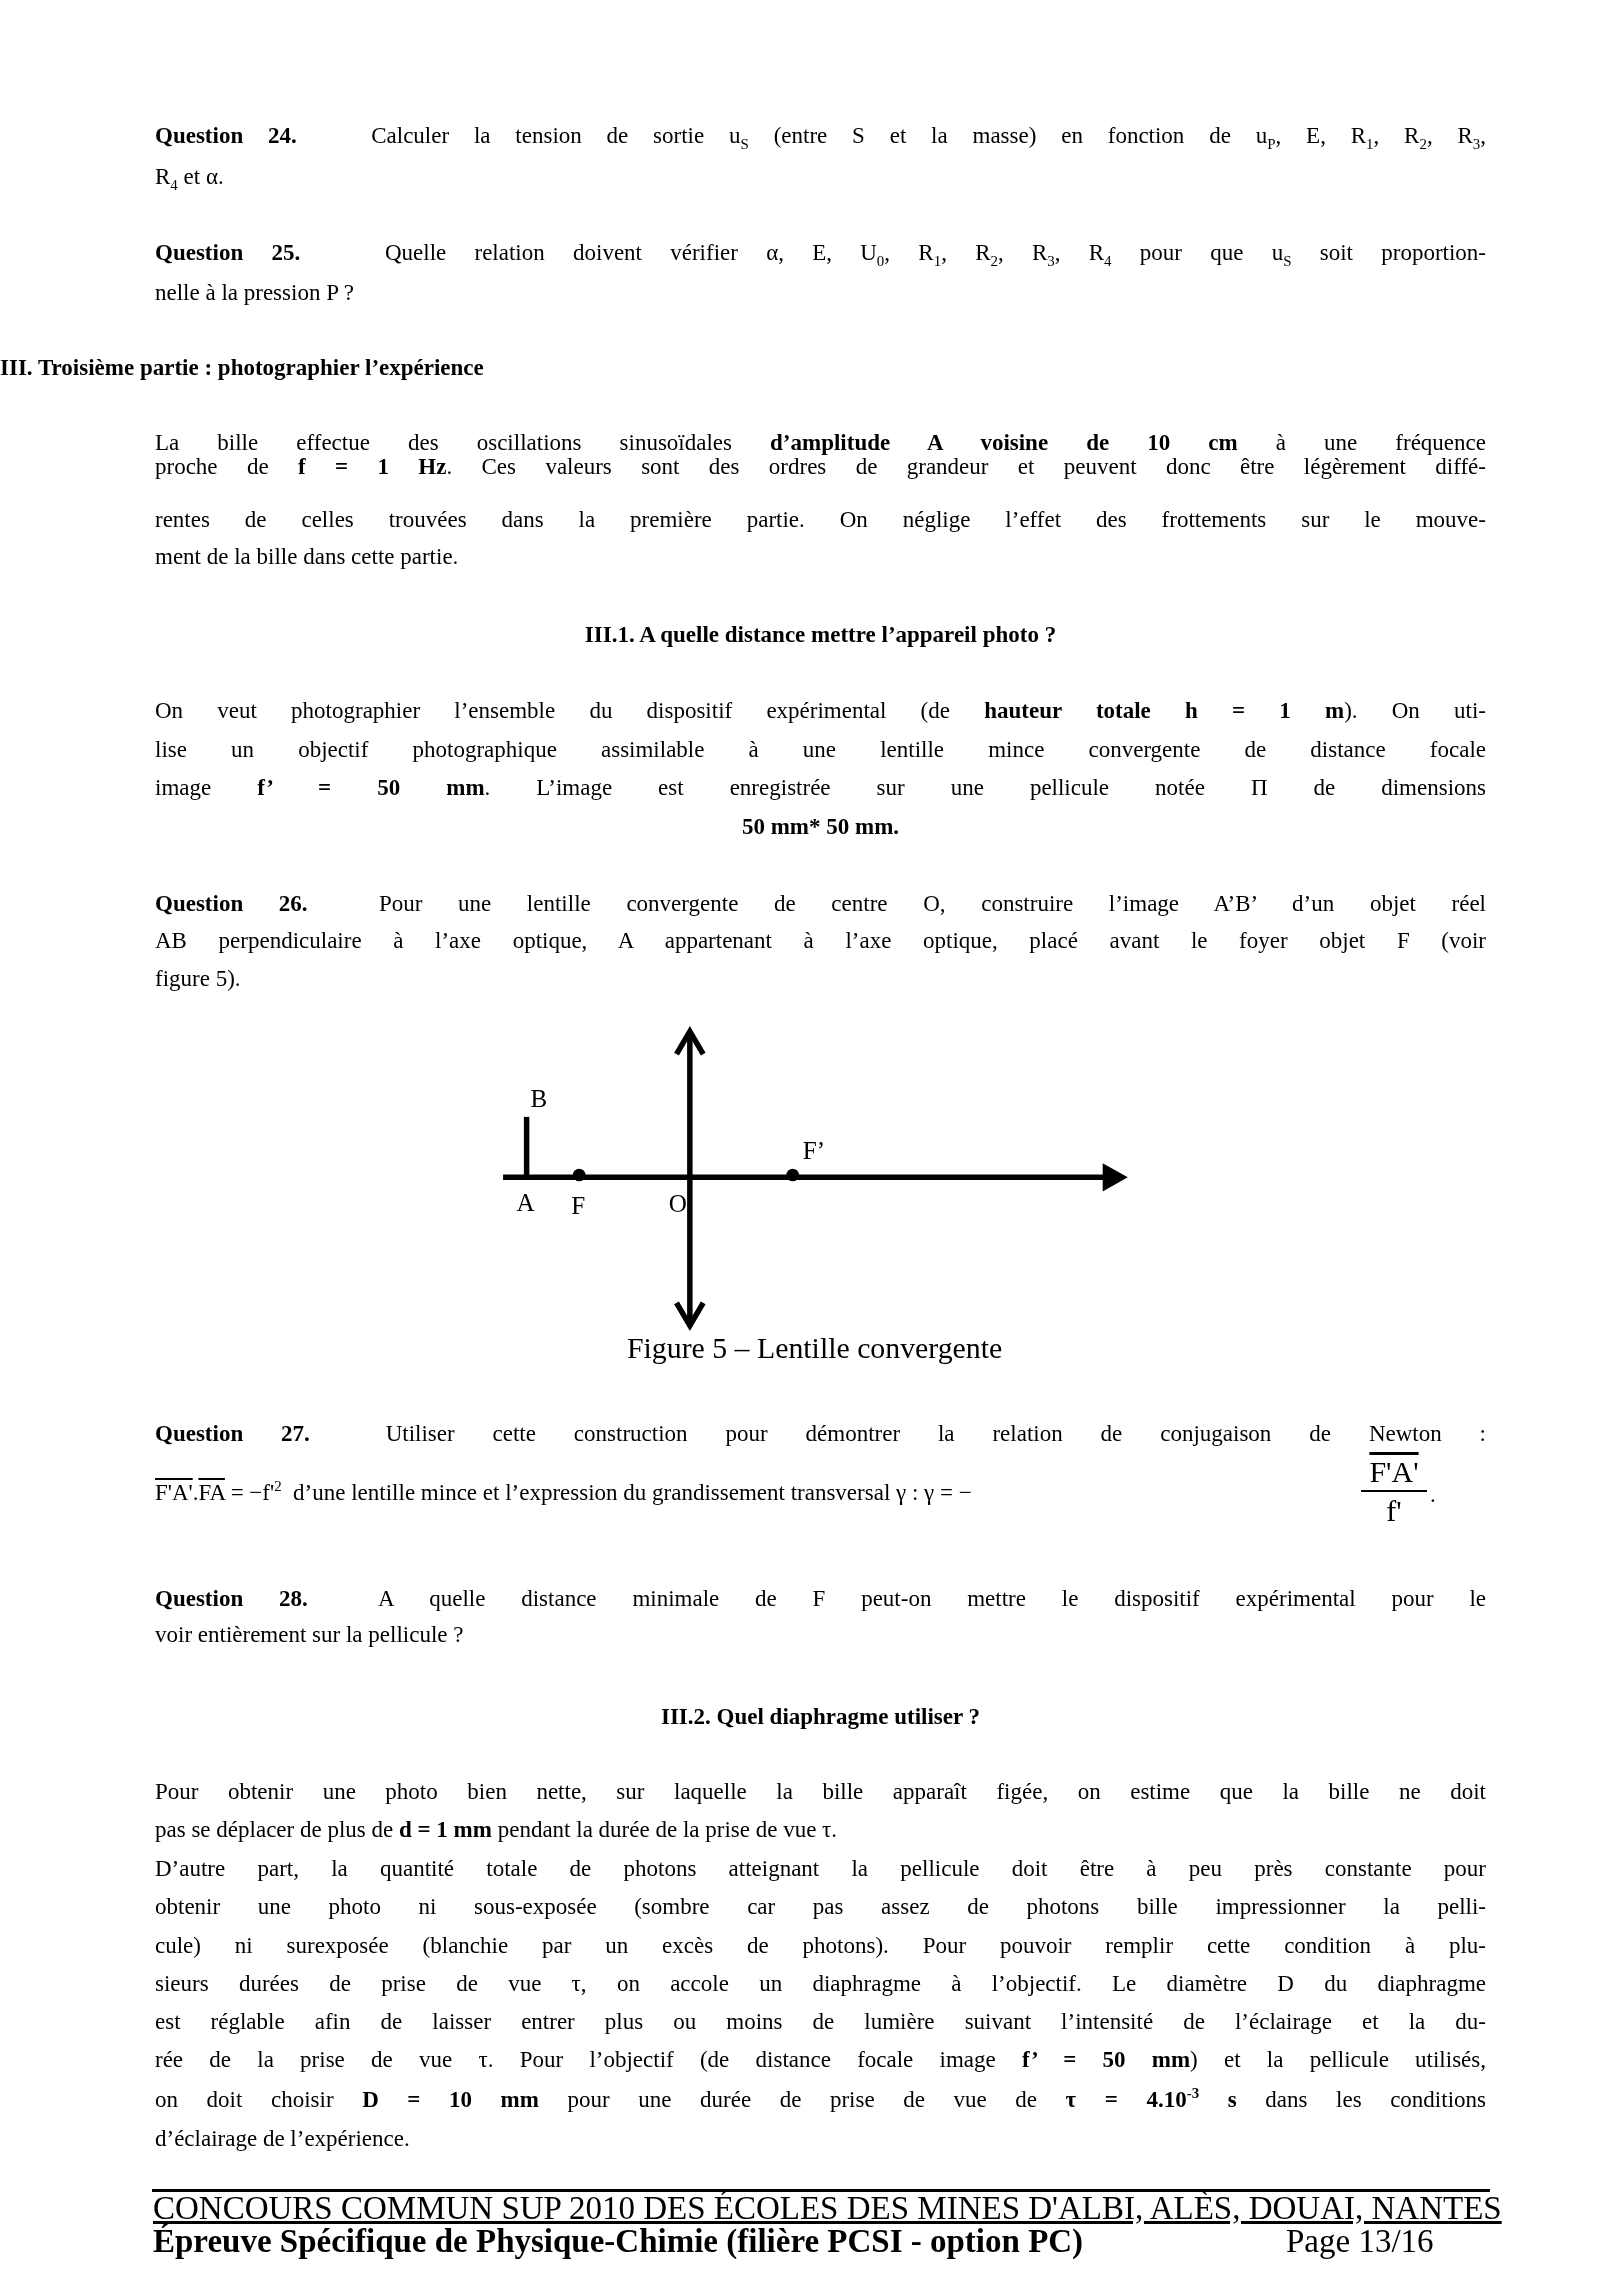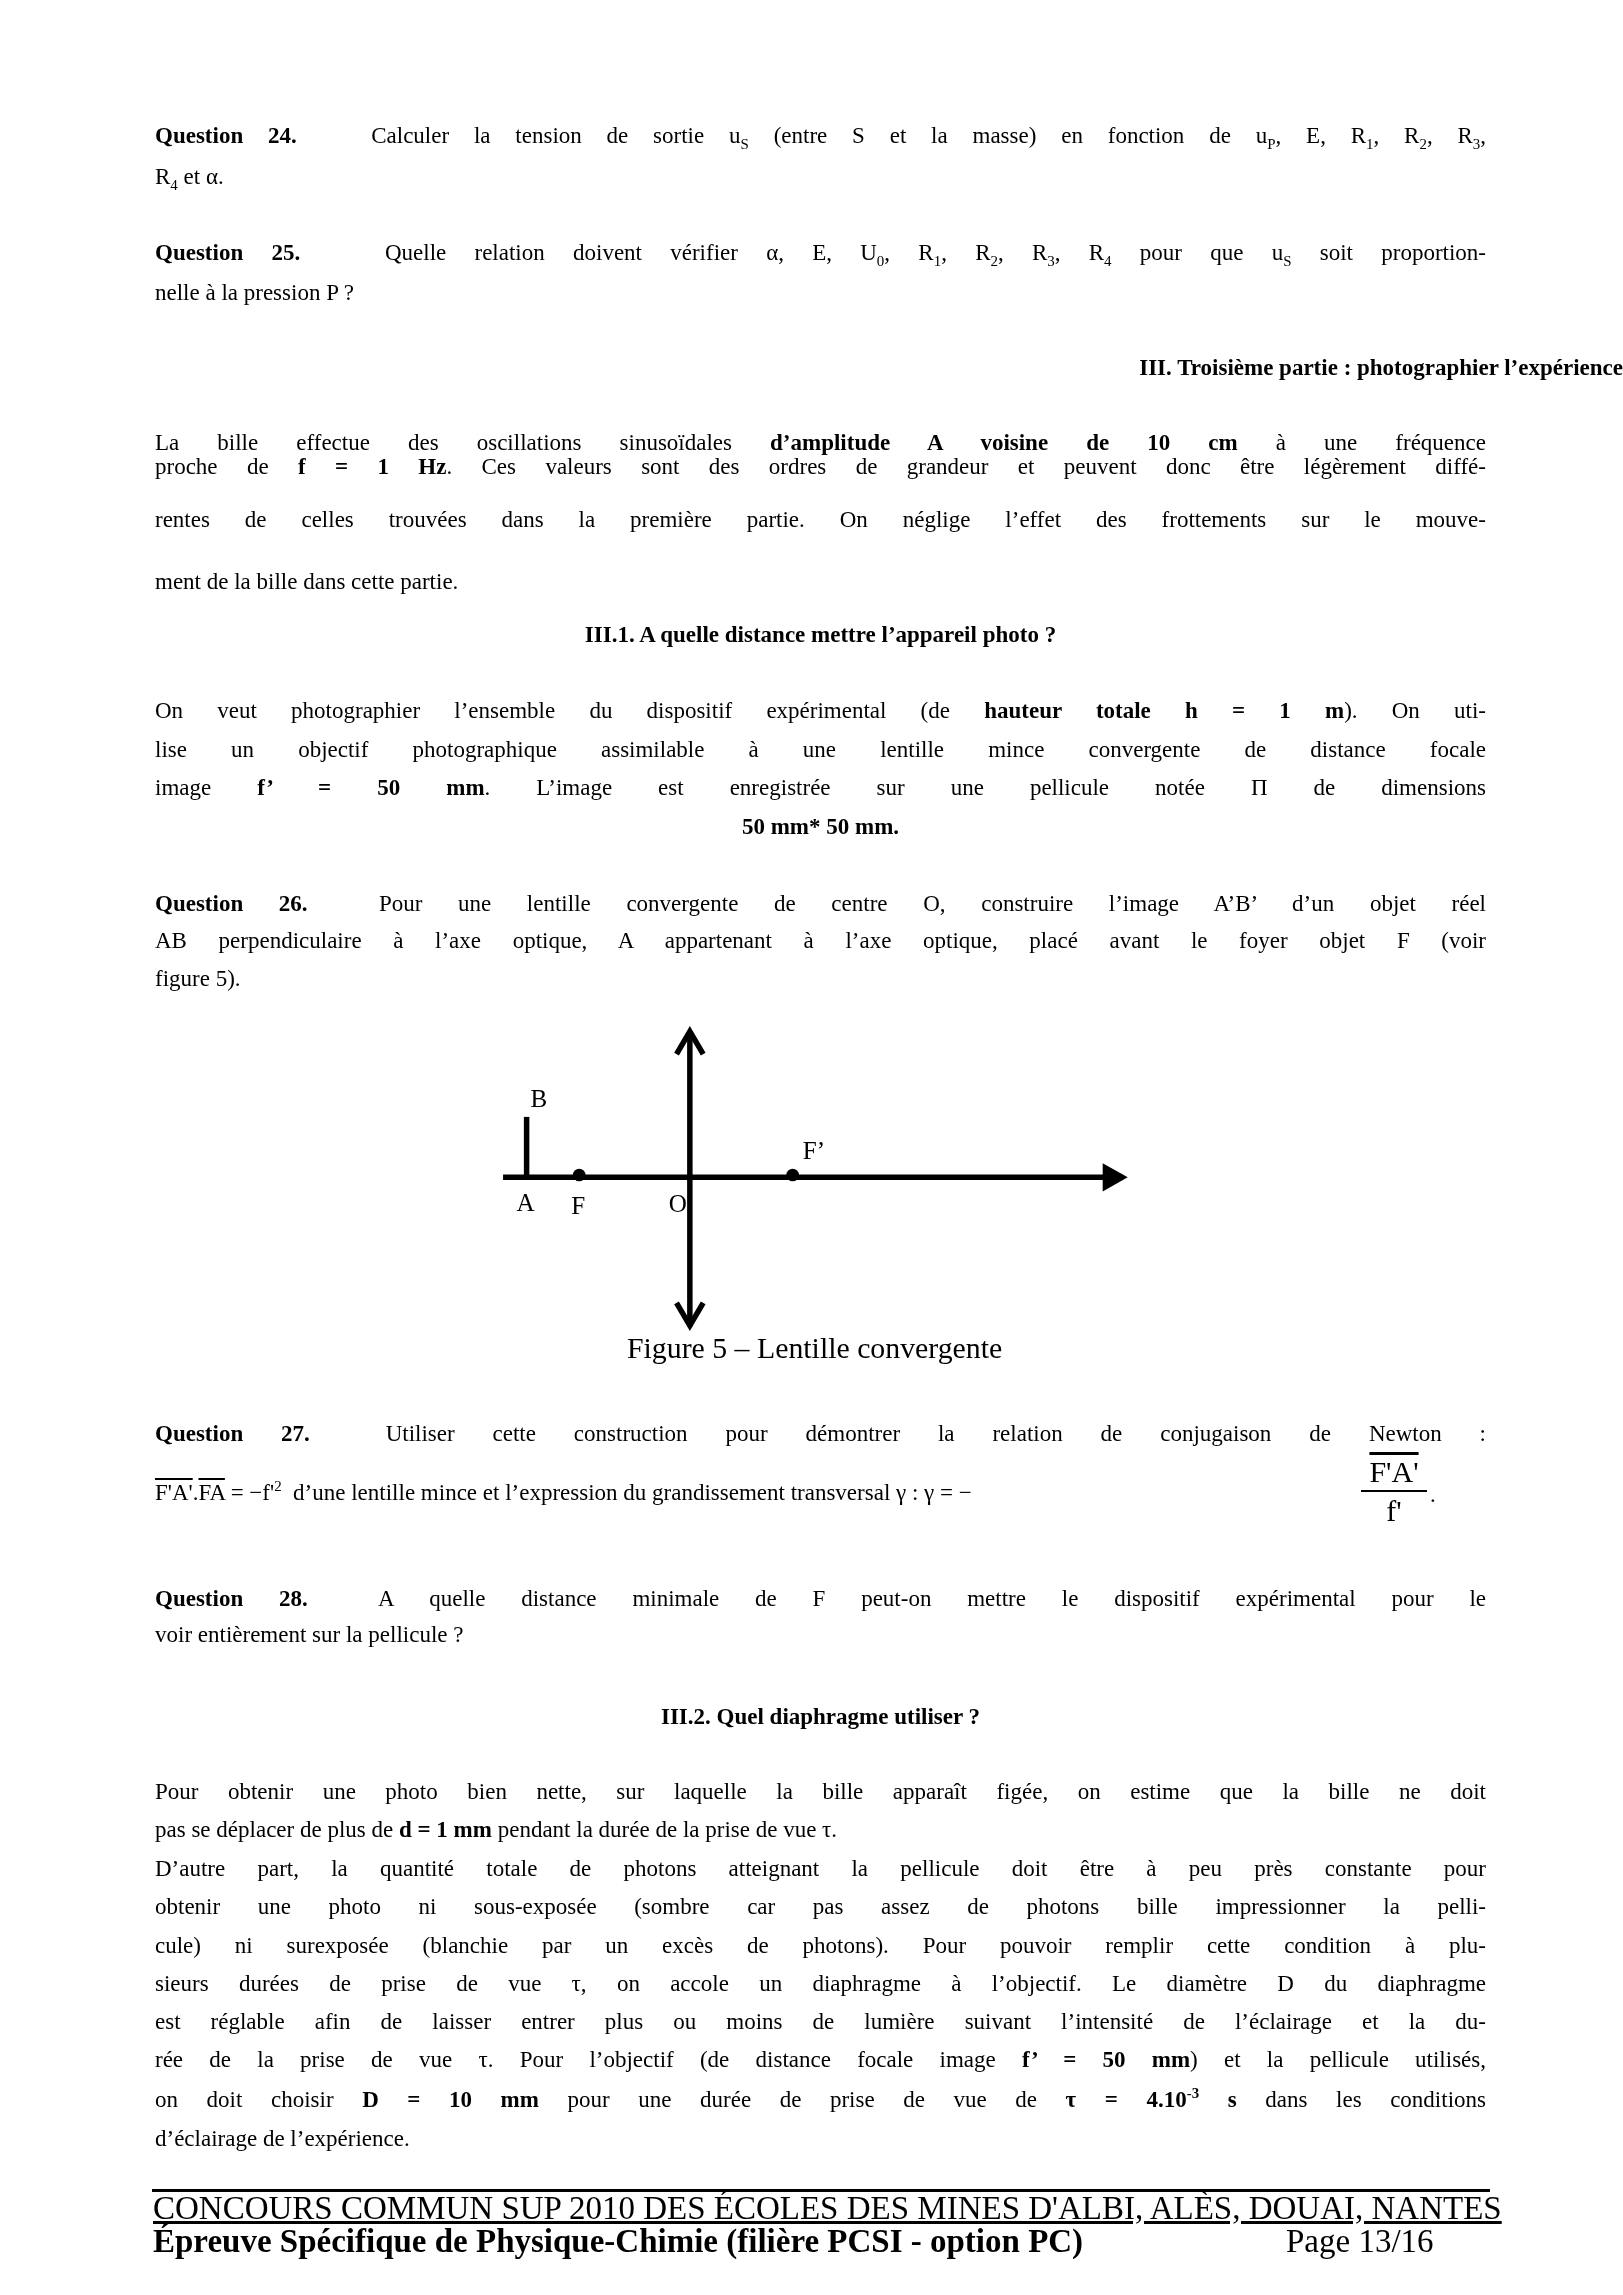--- a/index.html
+++ b/index.html
@@ -2,21 +2,21 @@
 <html style="font-size:12.6px"><head>
 <meta charset="utf-8">
 <style>
   html, body { margin:0; padding:0; background:#ffffff; }
   body { width:1623px; height:2295px; position:relative; overflow:hidden;
          font-family:"Liberation Serif", serif; color:#000; }
   .ln { position:absolute; left:155px; width:1331px; font-size:23px; line-height:38px;
         white-space:nowrap; }
   .j { text-align:justify; text-align-last:justify; white-space:normal; height:38px; overflow:hidden; }
   .b { font-weight:bold;text-align:center; }
-  .center { left:0; width:1623px; text-align:right; }
+  .center { left:0; width:1623px; text-align:left; }
   sub, sup { font-size:0.65em; line-height:0; }
   .ov { text-decoration:overline; }
   #figure { position:absolute; left:0; top:0; width:1623px; height:2295px; pointer-events:none; }
   .fig-label { font-family:"Liberation Serif", serif; font-size:32px; }
   .frac { position:absolute; left:1361px; top:1456px; width:66px; text-align:center; font-size:30px; line-height:31px; }
   .frac .bar { border-top:2.4px solid #000; margin:3.1px 0; }
   .footer-rule { position:absolute; left:152px; top:2189px; width:1338px; height:3.1px; background:#000; }
   .foot { position:absolute; font-size:33px; line-height:30px; white-space:nowrap; }
 </style>
 </head>
@@ -26,21 +26,21 @@
 <div class="ln" style="top:158px"><span>R</span><sub>4</sub><span> et α.</span></div>
 
 <div class="ln j" style="top:234px"><span class="b">Question 25.</span>&nbsp;&nbsp; <span>Quelle relation doivent vérifier α, E, U</span><sub>0</sub><span>, R</span><sub>1</sub><span>, R</span><sub>2</sub><span>, R</span><sub>3</sub><span>, R</span><sub>4</sub><span> pour que u</span><sub>S</sub><span> soit proportion-</span></div>
 <div class="ln" style="top:274px">nelle à la pression P ?</div>
 
 <div class="ln center b" style="top:349px">III. Troisième partie : photographier l’expérience</div>
 
 <div class="ln j" style="top:424px"><span>La bille effectue des oscillations sinusoïdales </span><span class="b">d’amplitude A voisine de 10 cm</span><span> à une fréquence</span></div>
 <div class="ln j" style="top:448px"><span>proche de </span><span class="b">f = 1 Hz</span><span>. Ces valeurs sont des ordres de grandeur et peuvent donc être légèrement diffé-</span></div>
 <div class="ln j" style="top:501px">rentes de celles trouvées dans la première partie. On néglige l’effet des frottements sur le mouve-</div>
-<div class="ln" style="top:563px">ment de la bille dans cette partie.</div>
+<div class="ln" style="top:538px">ment de la bille dans cette partie.</div>
 
 <div class="ln b" style="top:616px">III.1. A quelle distance mettre l’appareil photo ?</div>
 <div class="ln j" style="top:692px"><span>On veut photographier l’ensemble du dispositif expérimental (de </span><span class="b">hauteur totale h = 1 m</span><span>). On uti-</span></div>
 <div class="ln j" style="top:731px">lise un objectif photographique assimilable à une lentille mince convergente de distance focale</div>
 <div class="ln j" style="top:769px"><span>image </span><span class="b">f’ = 50 mm</span><span>. L’image est enregistrée sur une pellicule notée Π de dimensions</span></div>
 <div class="ln b" style="top:808px">50 mm* 50 mm.</div>
 
 <div class="ln j" style="top:885px"><span class="b">Question 26.</span>&nbsp; <span>Pour une lentille convergente de centre O, construire l’image A’B’ d’un objet réel</span></div>
 <div class="ln j" style="top:922px">AB perpendiculaire à l’axe optique, A appartenant à l’axe optique, placé avant le foyer objet F (voir</div>
 <div class="ln" style="top:960px">figure 5).</div>

